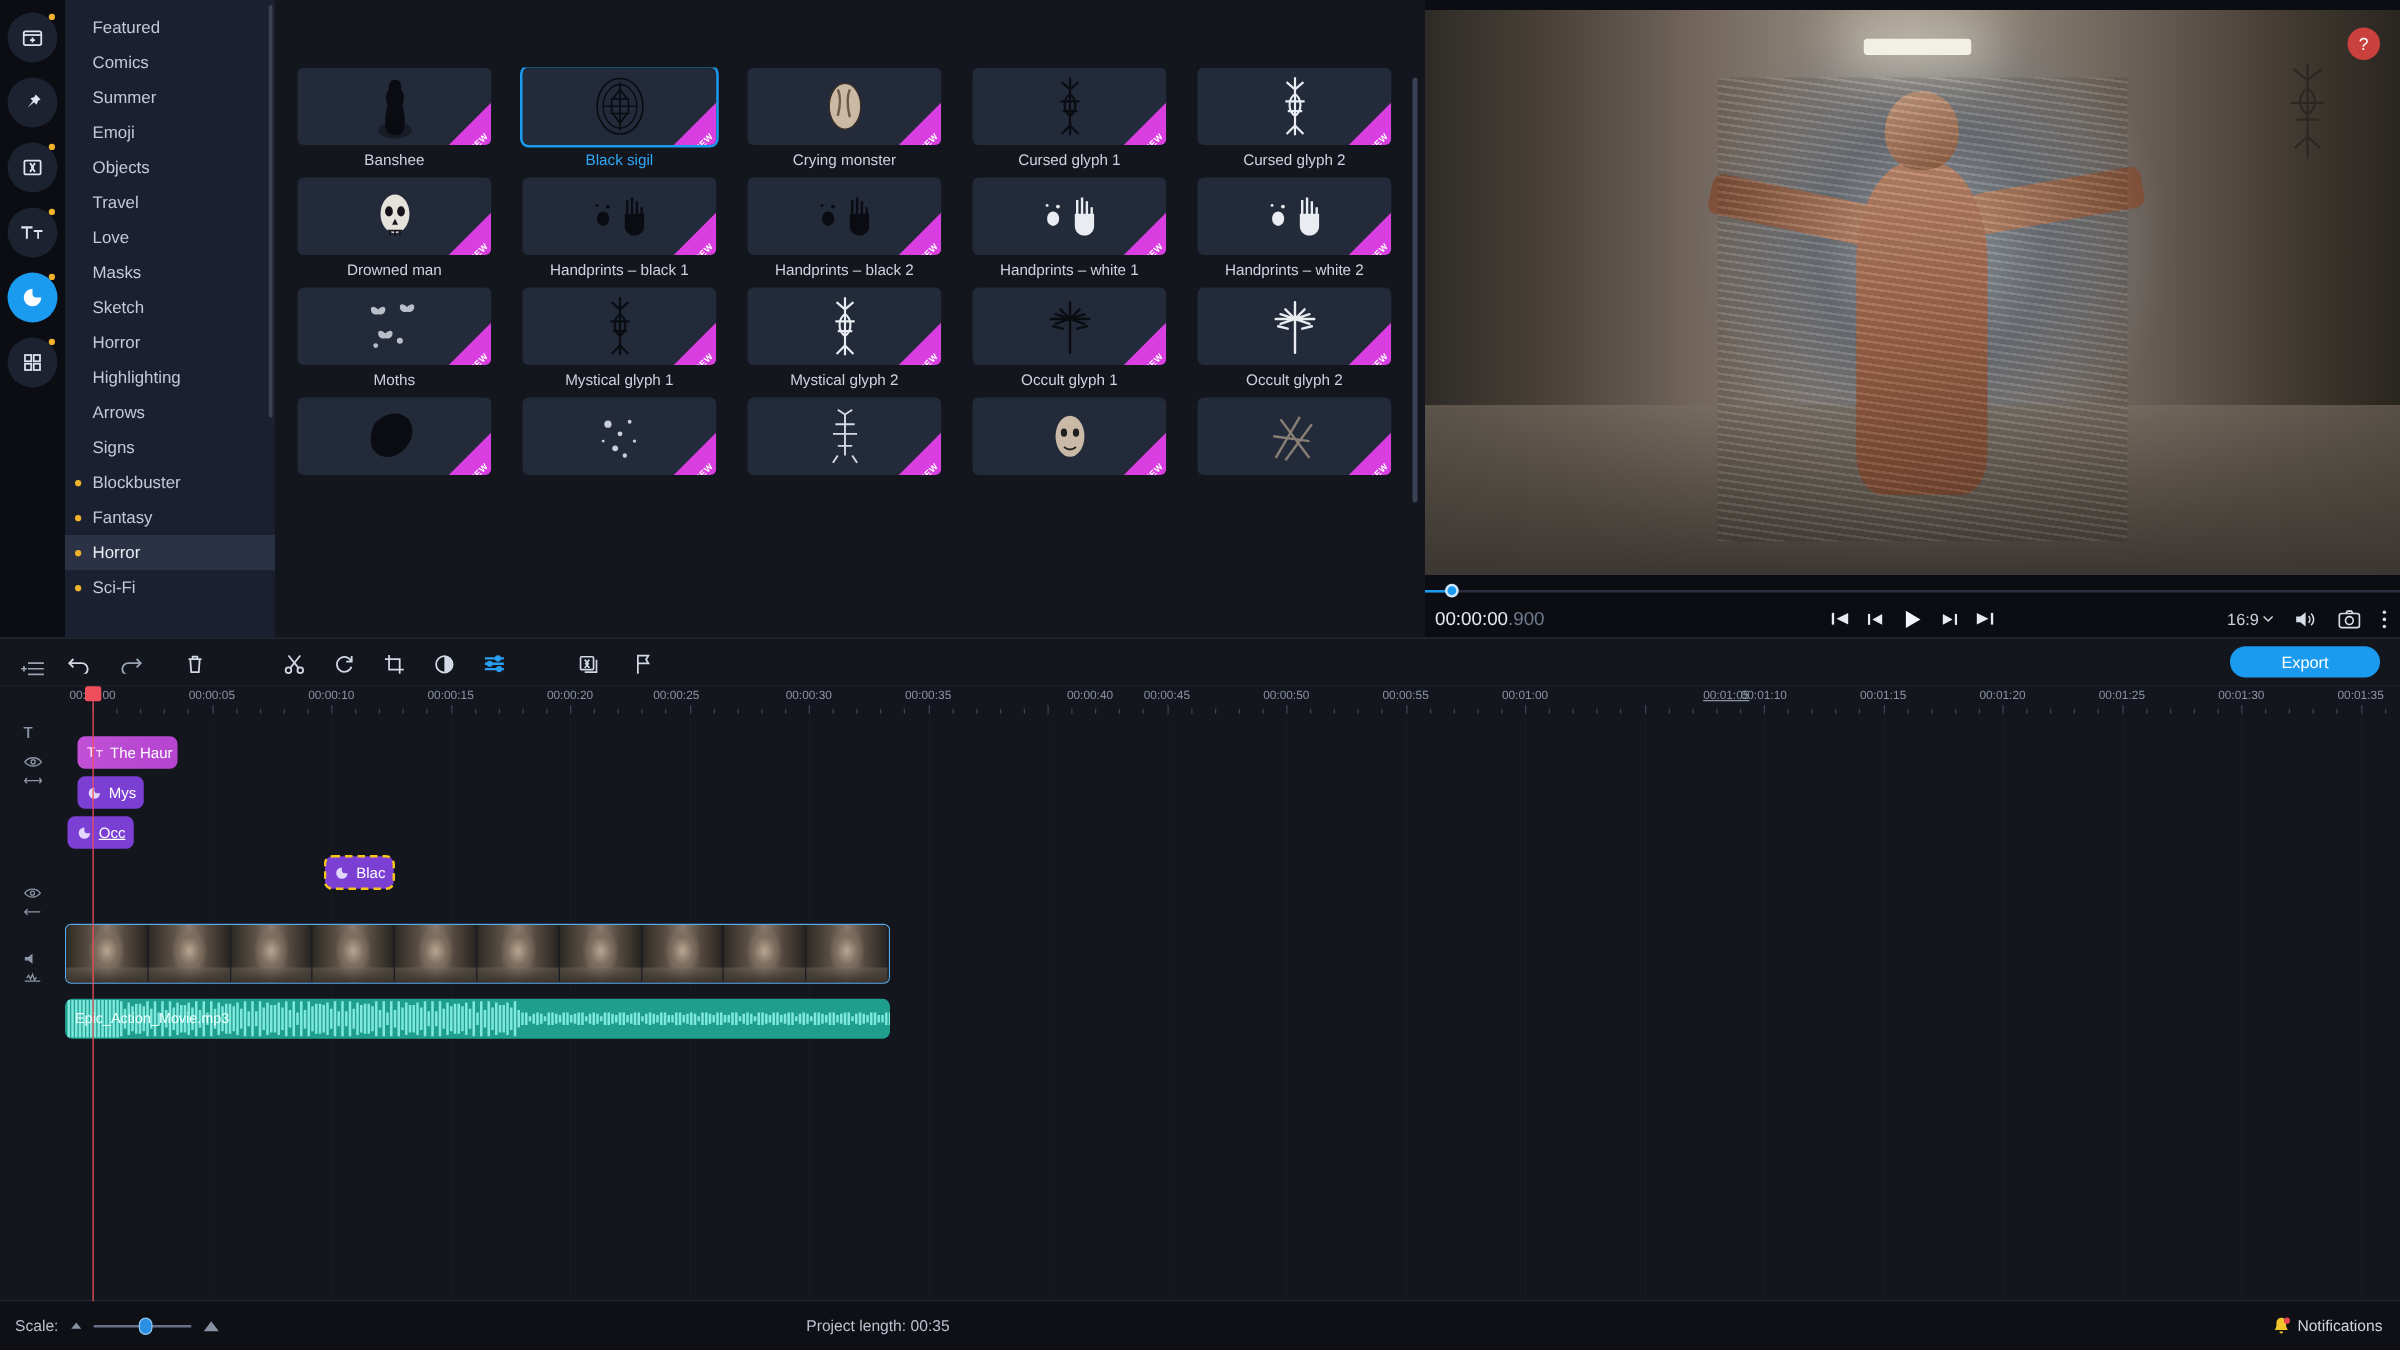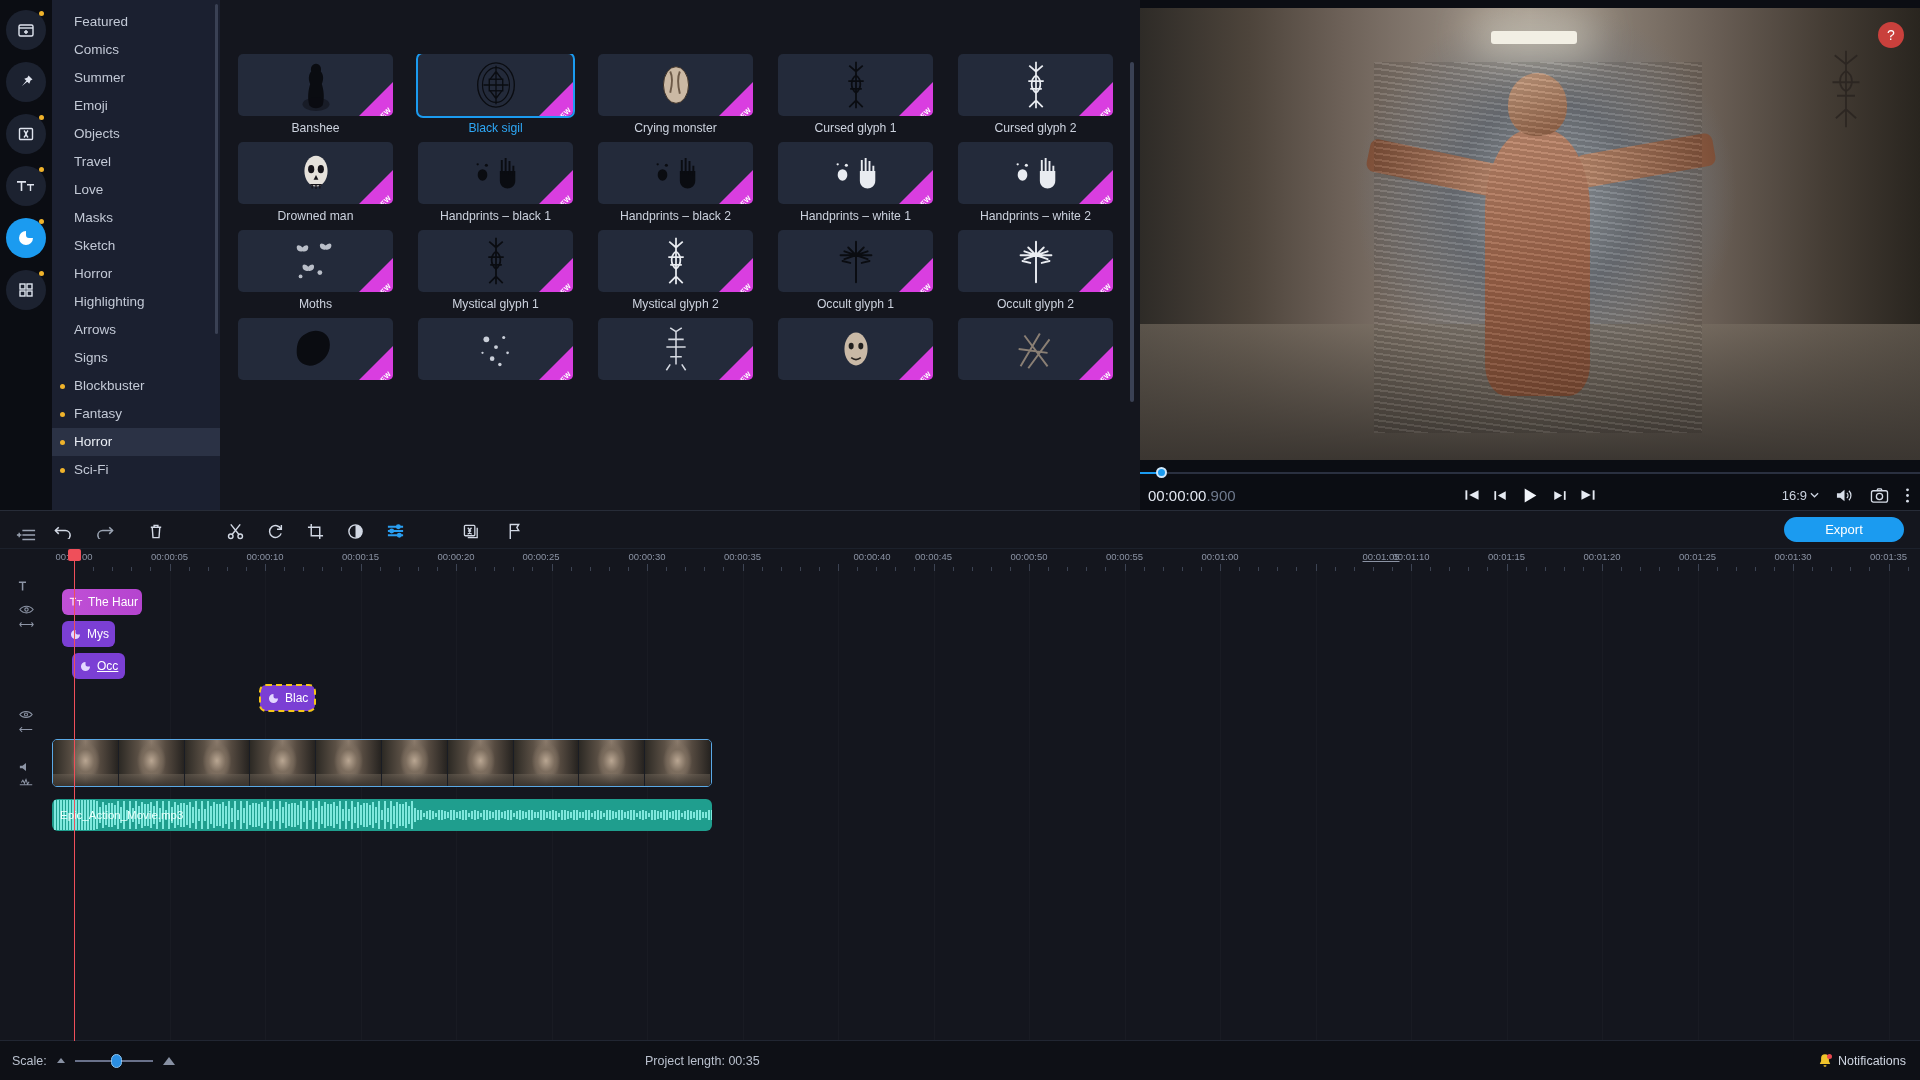--- a/index.html
+++ b/index.html
@@ -1046,21 +1046,21 @@
         <span>The Haur</span>
       </div>
 
       <div class="clip sticker" id="clip-mys" style="left: 10px; top: 50px; width: 53px; height: 26px;">
         <svg width="13" height="13" viewBox="0 0 20 20" fill="#e3d6ff">
           <path d="M10 3a7 7 0 1 0 7 7h-4a3 3 0 0 1-3-3z"></path>
           </svg>
         <span>Mys</span>
       </div>
 
-      <div class="clip sticker" id="clip-occ" style="left: 20px; top: 82px; width: 53px; height: 26px; text-decoration: underline;">
+      <div class="clip sticker" id="clip-occ" style="left: 2px; top: 82px; width: 53px; height: 26px; text-decoration: underline;">
         <svg width="13" height="13" viewBox="0 0 20 20" fill="#e3d6ff">
           <path d="M10 3a7 7 0 1 0 7 7h-4a3 3 0 0 1-3-3z"></path>
           </svg>
         <span>Occ</span>
       </div>
 
       <div class="clip sticker selected" id="clip-black" style="left: 208px; top: 114px; width: 55px; height: 26px;">
         <svg width="13" height="13" viewBox="0 0 20 20" fill="#e3d6ff">
           <path d="M10 3a7 7 0 1 0 7 7h-4a3 3 0 0 1-3-3z"></path>
           </svg>

